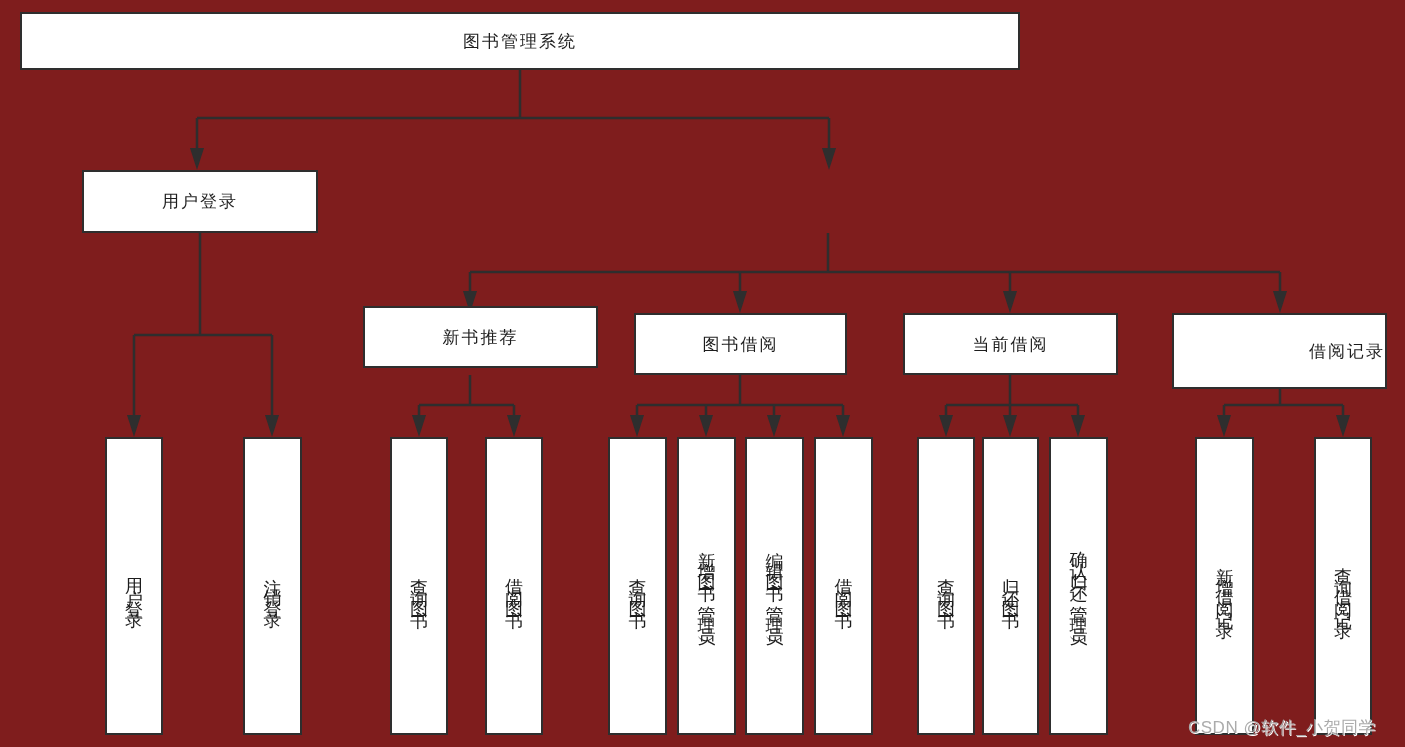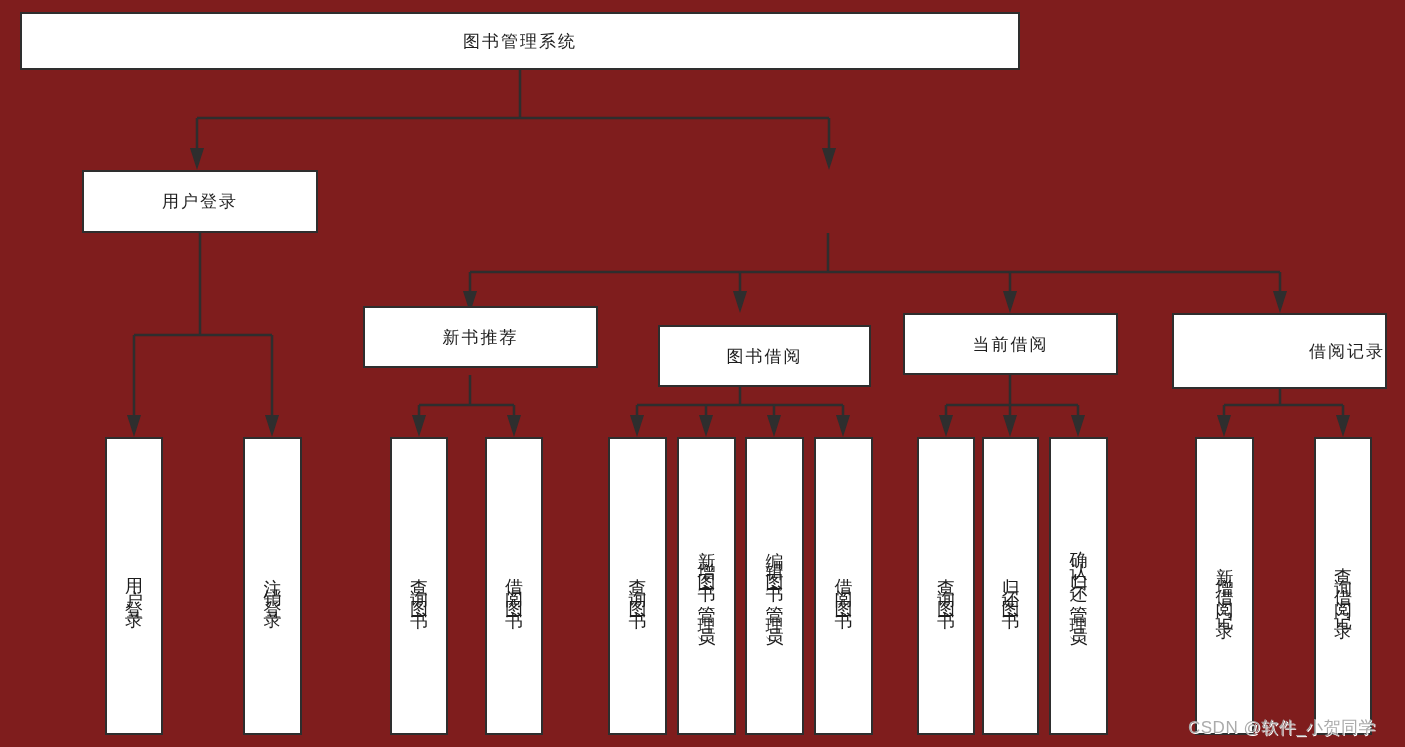--- a/index.html
+++ b/index.html
@@ -114,21 +114,21 @@
     <span class="hlabel">图书管理系统</span>
   </div>
 
   <div class="box" style="left:82px; top:170px; width:236px; height:63px;">
     <span class="hlabel">用户登录</span>
   </div>
 
   <div class="box" style="left:363px; top:306px; width:235px; height:62px;">
     <span class="hlabel">新书推荐</span>
   </div>
-  <div class="box" style="left:658px; top:313px; width:213px; height:62px;margin-top:12px;">
+  <div class="box" style="left:634px; top:313px; width:213px; height:62px;">
     <span class="hlabel">图书借阅</span>
   </div>
   <div class="box" style="left:903px; top:313px; width:215px; height:62px;">
     <span class="hlabel">当前借阅</span>
   </div>
   <div class="box" style="left:1172px; top:313px; width:215px; height:76px;justify-content:flex-end;">
     <span class="hlabel">借阅记录</span>
   </div>
 
   <div class="box" style="left:105px; top:437px; width:58px; height:298px;">

